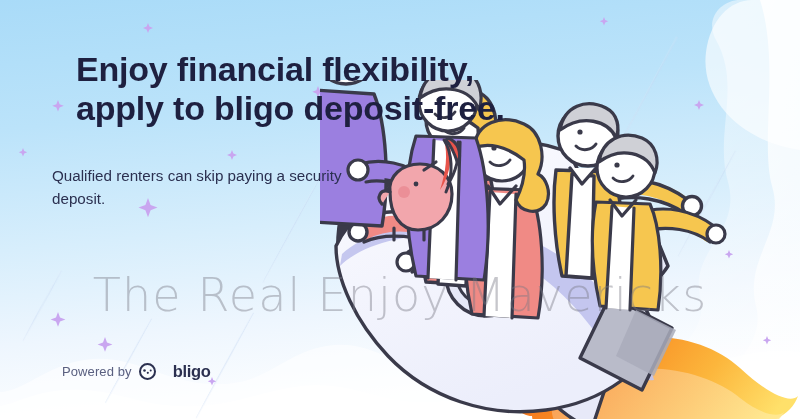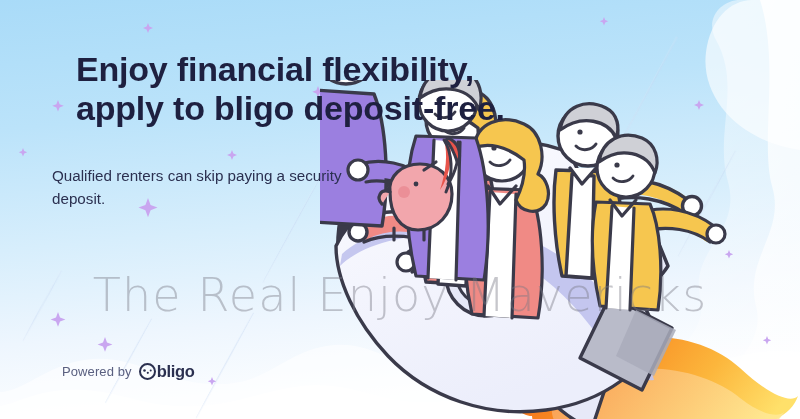--- a/index.html
+++ b/index.html
@@ -65,21 +65,21 @@
     gap: 7px;
   }
   .powered-text {
     font-size: 13px;
     color: #5a6080;
     letter-spacing: 0.1px;
   }
   .logo-wrap {
     display: flex;
     align-items: center;
-    gap: 1px;
+    gap: 17px;
   }
   .logo-mark { display: block; }
   .logo-word {
     font-size: 16.5px;
     font-weight: bold;
     color: #2b3050;
     letter-spacing: -0.3px;
     line-height: 1;
   }
 

